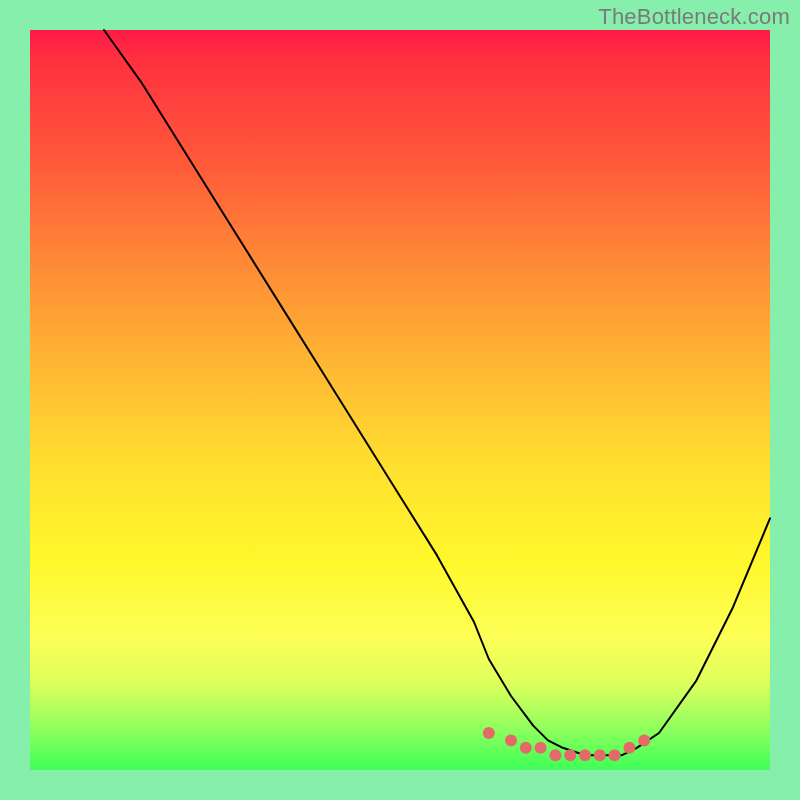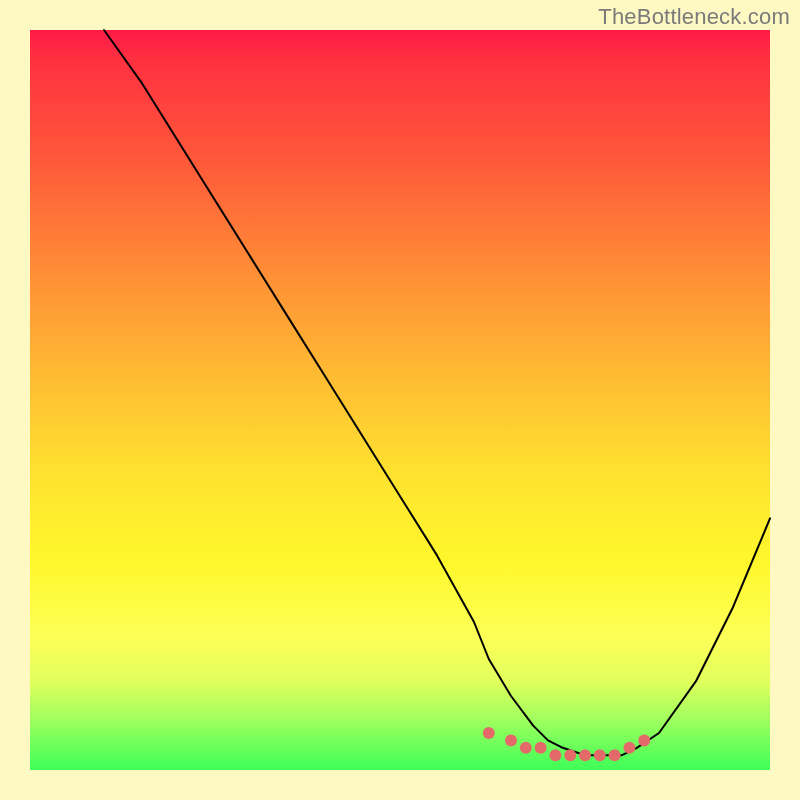--- a/index.html
+++ b/index.html
@@ -10,21 +10,21 @@
     background: #000;
     overflow: hidden;
     font-family: Arial, Helvetica, sans-serif;
   }
   .frame {
     position: absolute;
     left: 0;
     top: 0;
     width: 800px;
     height: 800px;
-    background: #fef9c3;
+    background: #86efac;
   }
   .watermark {
     position: absolute;
     top: 4px;
     right: 10px;
     color: #7a7a7a;
     font-size: 22px;
     font-weight: 500;
     letter-spacing: 0.2px;
     user-select: none;

